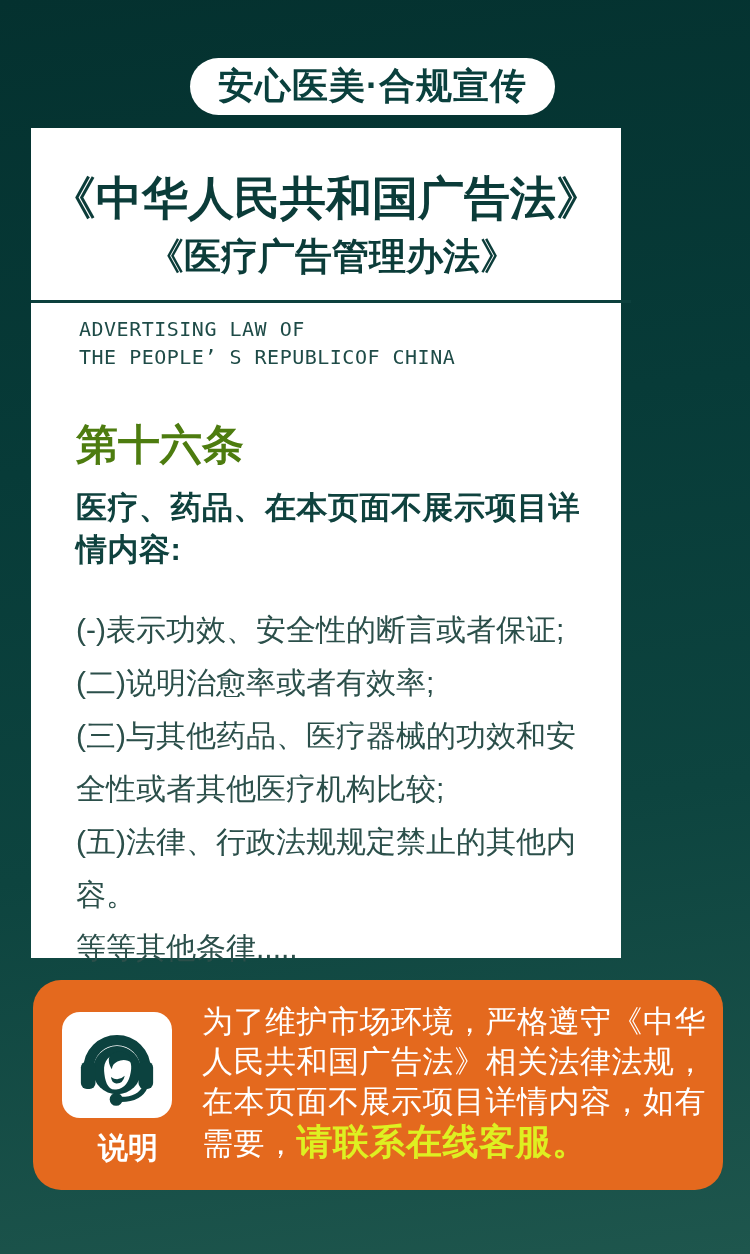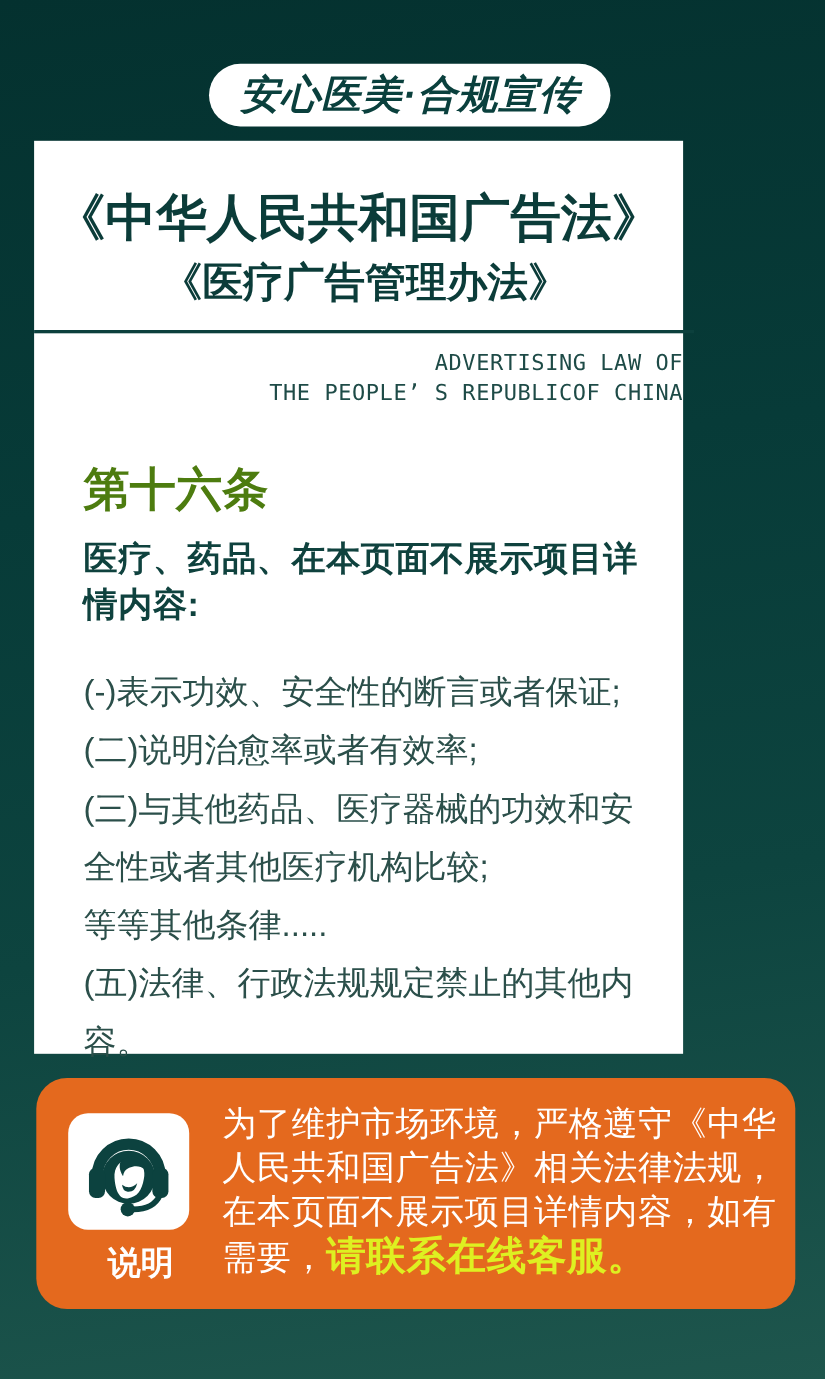--- a/index.html
+++ b/index.html
@@ -9,43 +9,43 @@
     margin:0 auto;
     overflow:hidden;
     background:linear-gradient(172deg,#04312f 0%,#073b38 35%,#0d443f 65%,#1e564d 100%);
     font-family:"Liberation Sans",sans-serif;
   }
   
   .badge{
     position:absolute;left:190px;top:58px;width:365px;height:57px;
     background:#ffffff;border-radius:29px;
     display:flex;align-items:center;justify-content:center;
-    color:#0a403d;font-size:36px;font-weight:bold;letter-spacing:1px;font-style:italic;
+    color:#0a403d;font-size:36px;font-weight:bold;letter-spacing:1px;
   }
   
   .law-card{
     position:absolute;left:31px;top:128px;width:590px;height:830px;
     background:#ffffff;
   }
   .law-title{
     margin:44px 0 0 0;text-align:center;
     font-size:46px;line-height:1.15;font-weight:bold;color:#0b3c39;
   }
   .law-subtitle{
     margin:12px 0 0 12px;text-align:center;
     font-size:37px;line-height:1.1;font-weight:bold;color:#0b3c39;
   }
   .divider{
     width:600px;height:3px;background:#0c403d;border:none;
     margin:22px auto 0 auto;
   }
   .law-english{
-    margin-top:12px;text-align:right;
+    margin-top:12px;text-align:left;
     font-family:"DejaVu Sans Mono","Liberation Mono",monospace;
-    font-size:20px;line-height:28px;color:#1e4b47;letter-spacing:.5px;
+    font-size:20px;line-height:28px;color:#1e4b47;letter-spacing:.5px;padding-left:48px;
   }
   .article-no{
     margin:46px 0 0 45px;
     font-size:42px;font-weight:bold;color:#4d7c0f;
   }
   .article-lead{
     margin:14px 30px 0 45px;
     font-size:31px;font-weight:bold;color:#0f423e;letter-spacing:.5px;
   }
   .clauses{
@@ -92,22 +92,22 @@
       <div>ADVERTISING LAW OF</div>
       <div>THE PEOPLE’ S REPUBLICOF CHINA</div>
     </div>
     <div class="article-no">第十六条</div>
     <div class="article-lead">医疗、药品、在本页面不展示项目详情内容:</div>
     <div class="clauses">
 
     <div>(-)表示功效、安全性的断言或者保证;</div>
         <div>(二)说明治愈率或者有效率;</div>
         <div>(三)与其他药品、医疗器械的功效和安全性或者其他医疗机构比较;</div>
+        <div>(五)法律、行政法规规定禁止的其他内容。</div>
         <div>等等其他条律.....</div>
-        <div>(五)法律、行政法规规定禁止的其他内容。</div>
       </div>
   </div>
 
   <div class="notice">
     <div class="cs-icon-box">
       <span>
         <svg viewBox="0 0 100 100" xmlns="http://www.w3.org/2000/svg" aria-hidden="true">
 
           <circle cx="50" cy="56" r="28" fill="#0c423f"></circle>
 

